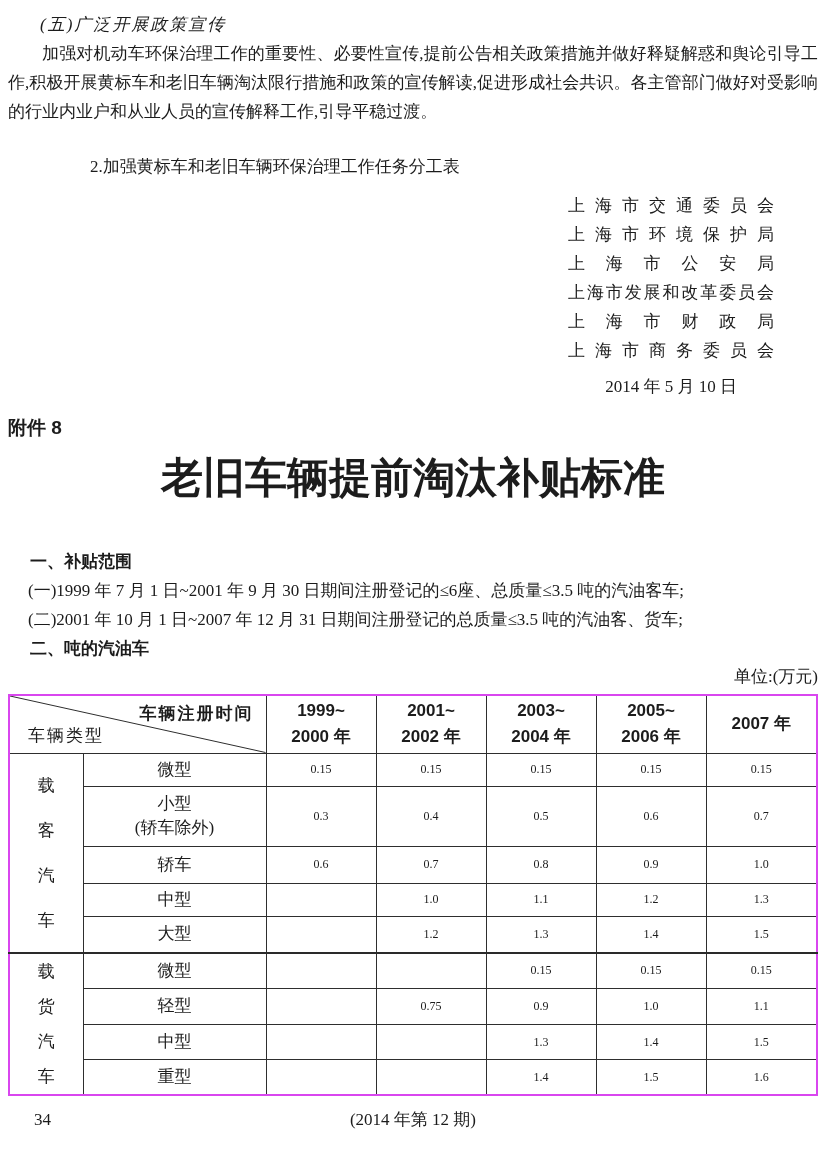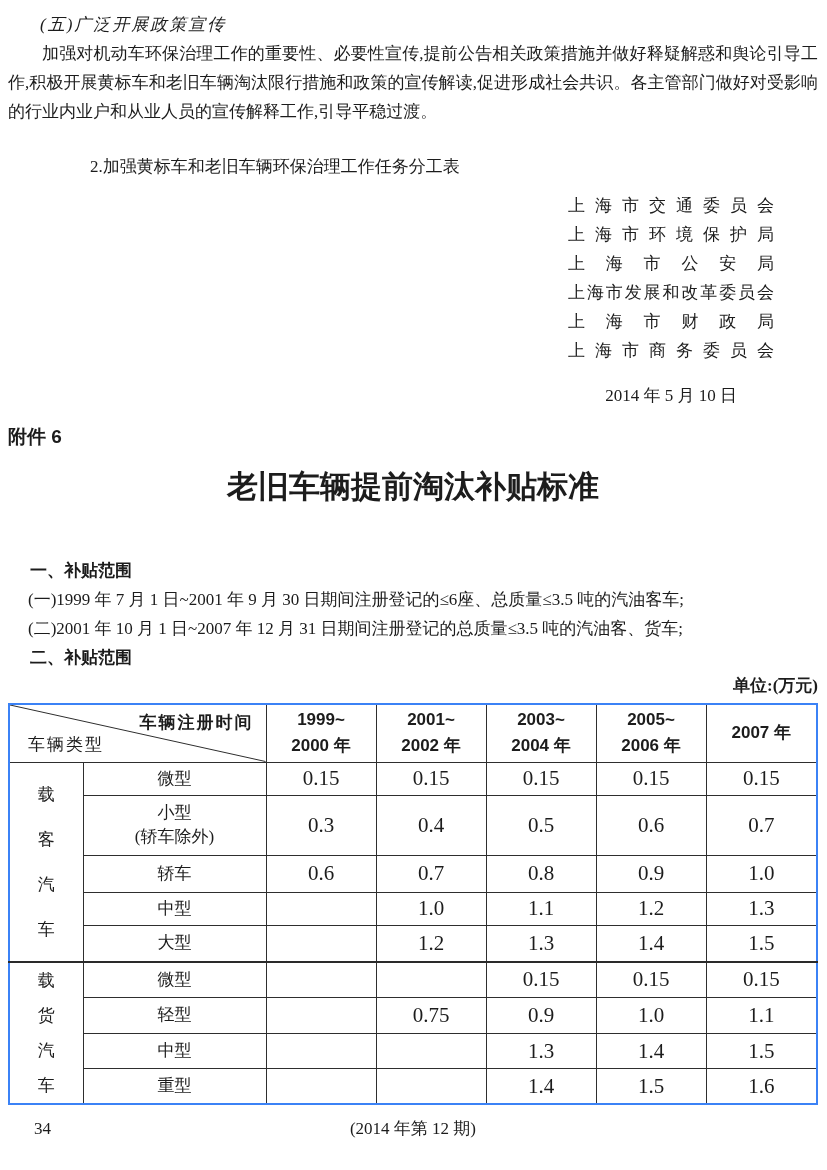--- a/index.html
+++ b/index.html
@@ -12,46 +12,46 @@
 
   .h5{margin-left:32px;font-style:italic;letter-spacing:2px;}
   .para{text-align:justify;text-indent:34px;}
 
   .att{margin-top:26px;margin-left:34px;}
   .att-line1{display:flex;}
   .att-line2{padding-left:48px;}
 
   .sig{width:206px;margin:10px 44px 0 auto;}
   .sig-line{display:flex;justify-content:space-between;height:29px;align-items:center;}
-  .sig-date{text-align:center;height:29px;margin-top:16px;}
+  .sig-date{text-align:center;height:29px;margin-top:7px;}
 
   .attno{
     margin-top:14px;font-weight:bold;font-size:19px;line-height:25px;
     font-family:"Liberation Sans","DejaVu Sans",sans-serif;
   }
   .title{
-    margin-top:18px;text-align:center;font-weight:bold;font-size:31px;line-height:40px;
+    margin-top:18px;text-align:center;font-weight:bold;font-size:42px;line-height:40px;
     font-family:"Liberation Sans","DejaVu Sans",sans-serif;
   }
 
   .sec-h{
     margin-top:49px;font-weight:bold;text-indent:22px;
     font-family:"Liberation Sans","DejaVu Sans",sans-serif;
   }
   .sec-h2{
     font-weight:bold;text-indent:22px;
     font-family:"Liberation Sans","DejaVu Sans",sans-serif;
   }
   .scope-line{text-indent:20px;white-space:nowrap;}
   .sec2-text{text-indent:20px;}
-  .unit{text-align:right;line-height:24px;margin-top:2px;font-weight:bold;}
+  .unit{text-align:right;line-height:24px;margin-top:2px;}
 
   table.subsidy{
     border-collapse:collapse;table-layout:fixed;width:810px;margin-top:5px;
-    border:2px solid #3b82f6;
+    border:2px solid #d946ef;
   }
   table.subsidy td{
     border:1px solid #2e2e2e;text-align:center;vertical-align:middle;padding:0;
   }
   tr.group-sep td{border-top:2px solid #2a2a2a;}
 
   td.corner{position:relative;}
   td.corner svg{position:absolute;left:0;top:0;width:100%;height:100%;display:block;}
   .corner-top{
     position:absolute;top:5px;right:12px;font-weight:bold;letter-spacing:2px;
@@ -61,21 +61,21 @@
     position:absolute;bottom:5px;left:18px;font-weight:normal;letter-spacing:2px;
     font-family:"Liberation Sans","DejaVu Sans",sans-serif;line-height:25px;margin-top:15px;
   }
   td.year-h{
     font-weight:bold;white-space:pre-line;line-height:26px;
     font-family:"Liberation Sans","DejaVu Sans",sans-serif;
   }
   td.group-cell{font-size:17px;}
   .vert{display:flex;flex-direction:column;justify-content:space-around;align-items:center;margin:0 auto;}
   td.type-cell{white-space:pre-line;line-height:24px;}
-  td.value-cell{font-size:21px;}
+  td.value-cell{font-size:12px;}
 
   .footer{display:grid;grid-template-columns:1fr auto 1fr;margin-top:9px;align-items:center;}
   .footer .pg{padding-left:26px;}
   .footer .issue{text-align:center;}
 </style>
 </head>
 <body>
 
 <div class="doc">
 
@@ -147,32 +147,32 @@
           <span>商</span>
           <span>务</span>
           <span>委</span>
           <span>员</span>
           <span>会</span>
         </div>
       </div>
     <div class="sig-date">2014 年 5 月 10 日</div>
   </div>
 
-  <div class="attno">附件 6</div>
+  <div class="attno">附件 8</div>
 
   <div class="title">老旧车辆提前淘汰补贴标准</div>
 
   <div class="sec-h">一、补贴范围</div>
 
   <div id="scope-items">
       <div class="scope-line">(一)1999 年 7 月 1 日~2001 年 9 月 30 日期间注册登记的≤6座、总质量≤3.5 吨的汽油客车;</div>
       <div class="scope-line">(二)2001 年 10 月 1 日~2007 年 12 月 31 日期间注册登记的总质量≤3.5 吨的汽油客、货车;</div>
     </div>
 
-  <div class="sec-h2">二、补贴范围</div>
+  <div class="sec-h2">二、吨的汽油车</div>
 
 
   <div class="unit">单位:(万元)</div>
 
   <table class="subsidy">
     <colgroup>
       <col style="width:74px">
         <col style="width:183px">
       <col style="width:110px">
         <col style="width:110px">

